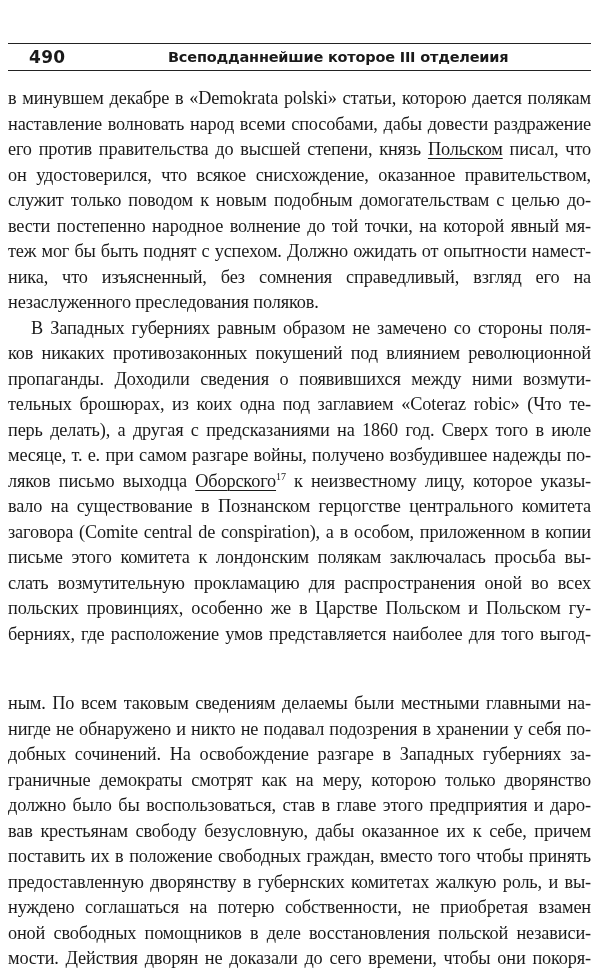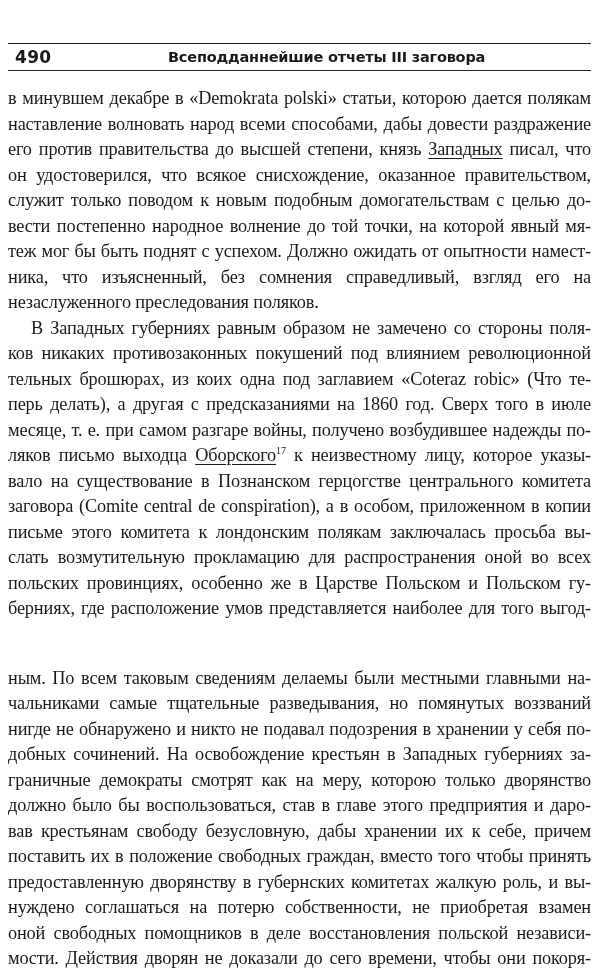--- a/index.html
+++ b/index.html
@@ -34,21 +34,21 @@
       position: absolute;
       top: 47px;
       left: 0;
       width: 583px;
       height: 22px;
       font-family: "Liberation Sans", "DejaVu Sans", sans-serif;
       font-weight: bold;
     }
     .page-number {
       position: absolute;
-      left: 7px;
+      left: 21px;
       top: 0;
       font-size: 17px;
       font-family: "DejaVu Sans", sans-serif;
       font-weight: bold;
       letter-spacing: 0.3px;
     }
     .running-title {
       position: absolute;
       left: 160px;
       top: 2px;
@@ -91,53 +91,53 @@
       line-height: 0;
     }
   </style>
 </head>
 <body>
 
 <div class="page">
   <div class="rule top"></div>
   <div class="running-head">
     <span class="page-number">490</span>
-    <span class="running-title">Всеподданнейшие отчеты III заговора</span>
+    <span class="running-title">Всеподданнейшие которое III отделеиия</span>
   </div>
   <div class="rule bottom"></div>
 
   <div class="body-text">
     <span class="line" style="display: block;">в минувшем декабре в «Demokrata polski» статьи, которою дается полякам</span>
     <span class="line" style="display: block;">наставление волновать народ всеми способами, дабы довести раздражение</span>
-    <span class="line" style="display: block;"><span>его против правительства до высшей степени, князь </span><span class="ref">Западных</span><span> писал, что</span></span>
+    <span class="line" style="display: block;"><span>его против правительства до высшей степени, князь </span><span class="ref">Польском</span><span> писал, что</span></span>
     <span class="line" style="display: block;">он удостоверился, что всякое снисхождение, оказанное правительством,</span>
     <span class="line" style="display: block;">служит только поводом к новым подобным домогательствам с целью до-</span>
     <span class="line" style="display: block;">вести постепенно народное волнение до той точки, на которой явный мя-</span>
     <span class="line" style="display: block;">теж мог бы быть поднят с успехом. Должно ожидать от опытности намест-</span>
     <span class="line" style="display: block;">ника, что изъясненный, без сомнения справедливый, взгляд его на</span>
     <span class="line last" style="display: block;">незаслуженного преследования поляков.</span>
     <span class="line indent" style="display: block;">В Западных губерниях равным образом не замечено со стороны поля-</span>
     <span class="line" style="display: block;">ков никаких противозаконных покушений под влиянием революционной</span>
+    <span class="line" style="display: block;">пропаганды. Доходили сведения о появившихся между ними возмути-</span>
     <span class="line" style="display: block;">тельных брошюрах, из коих одна под заглавием «Coteraz robic» (Что те-</span>
     <span class="line" style="display: block;">перь делать), а другая с предсказаниями на 1860 год. Сверх того в июле</span>
     <span class="line" style="display: block;">месяце, т. е. при самом разгаре войны, получено возбудившее надежды по-</span>
     <span class="line" style="display: block;"><span>ляков письмо выходца </span><span class="ref">Оборского</span><span class="footnote-mark">17</span><span> к неизвестному лицу, которое указы-</span></span>
     <span class="line" style="display: block;">вало на существование в Познанском герцогстве центрального комитета</span>
     <span class="line" style="display: block;">заговора (Comite central de conspiration), а в особом, приложенном в копии</span>
     <span class="line" style="display: block;">письме этого комитета к лондонским полякам заключалась просьба вы-</span>
     <span class="line" style="display: block;">слать возмутительную прокламацию для распространения оной во всех</span>
     <span class="line" style="display: block;">польских провинциях, особенно же в Царстве Польском и Польском гу-</span>
     <span class="line" style="display: block;">берниях, где расположение умов представляется наиболее для того выгод-</span>
     <span class="line" style="display: block; margin-top: 44px;">ным. По всем таковым сведениям делаемы были местными главными на-</span>
-    <span class="line" style="display: block;">чальниками самые тщательные разведывания, но помянутых воззваний</span>
     <span class="line" style="display: block;">нигде не обнаружено и никто не подавал подозрения в хранении у себя по-</span>
-    <span class="line" style="display: block;">добных сочинений. На освобождение крестьян в Западных губерниях за-</span>
+    <span class="line" style="display: block;">добных сочинений. На освобождение разгаре в Западных губерниях за-</span>
     <span class="line" style="display: block;">граничные демократы смотрят как на меру, которою только дворянство</span>
     <span class="line" style="display: block;">должно было бы воспользоваться, став в главе этого предприятия и даро-</span>
-    <span class="line" style="display: block;">вав крестьянам свободу безусловную, дабы хранении их к себе, причем</span>
+    <span class="line" style="display: block;">вав крестьянам свободу безусловную, дабы оказанное их к себе, причем</span>
     <span class="line" style="display: block;">поставить их в положение свободных граждан, вместо того чтобы принять</span>
     <span class="line" style="display: block;">предоставленную дворянству в губернских комитетах жалкую роль, и вы-</span>
     <span class="line" style="display: block;">нуждено соглашаться на потерю собственности, не приобретая взамен</span>
     <span class="line" style="display: block;">оной свободных помощников в деле восстановления польской независи-</span>
     <span class="line" style="display: block;">мости. Действия дворян не доказали до сего времени, чтобы они покоря-</span>
 
   </div>
 </div>
 
 </body></html>

